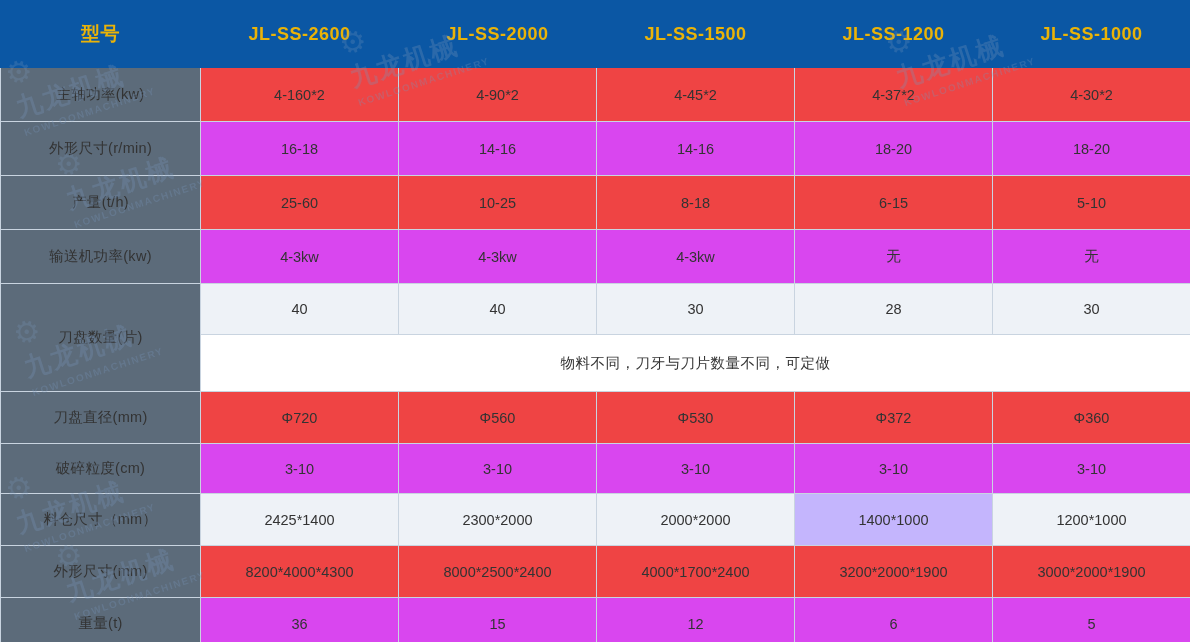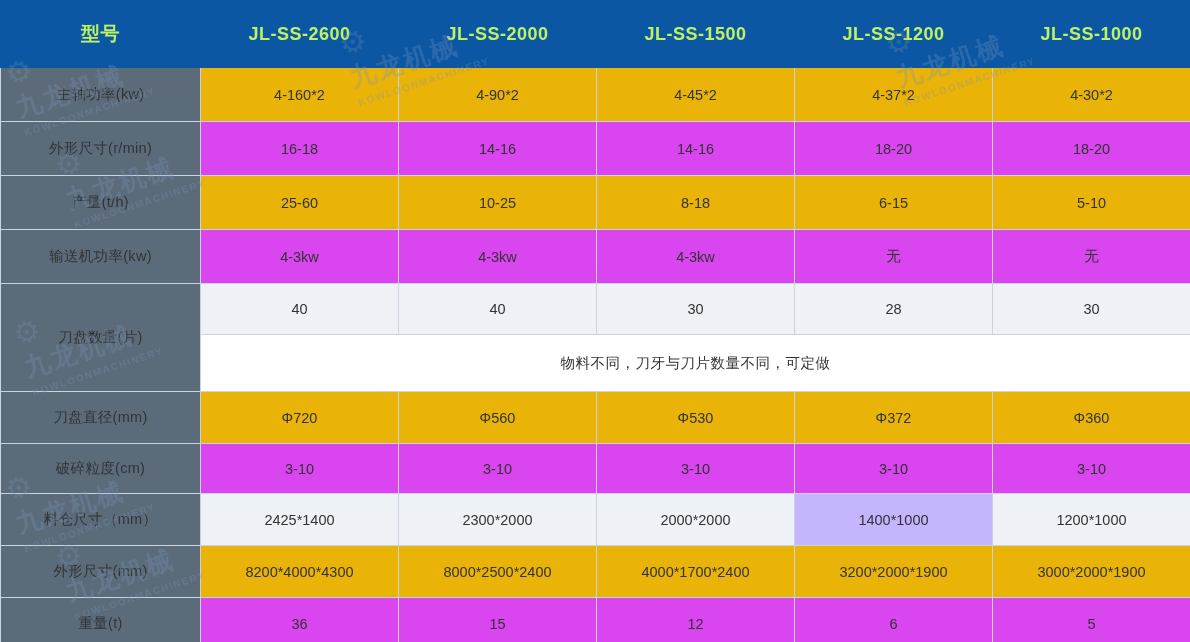--- a/index.html
+++ b/index.html
@@ -69,21 +69,21 @@
     border: 1px solid #c9d4e0;
     text-align: center;
     vertical-align: middle;
     font-size: 14.5px;
     color: #333333;
     padding: 0 4px;
   }
   
   tr.head th {
     background: #0b57a4;
-    color: #bef264;
+    color: #eab308;
     font-size: 18px;
     font-weight: bold;
     height: 66px;
     border: 1px solid #0b57a4;
     letter-spacing: .5px;
   }
   tr.head th.model-label {
     font-size: 19px;
   }
 
@@ -93,21 +93,21 @@
     color: #ffffff;
     font-size: 15px;
     font-weight: normal;
     width: 200px;
     border: 1px solid #54626f;
     letter-spacing: .3px;
   }
 
   
   td.val {
-    background: #eab308;
+    background: #ef4444;
   }
   tr.alt td.val {
     background: #d946ef;
   }
   td.note {
     background: #ffffff;
     font-size: 15px;
     color: #333333;
     letter-spacing: .5px;
     margin-top: 32px;

